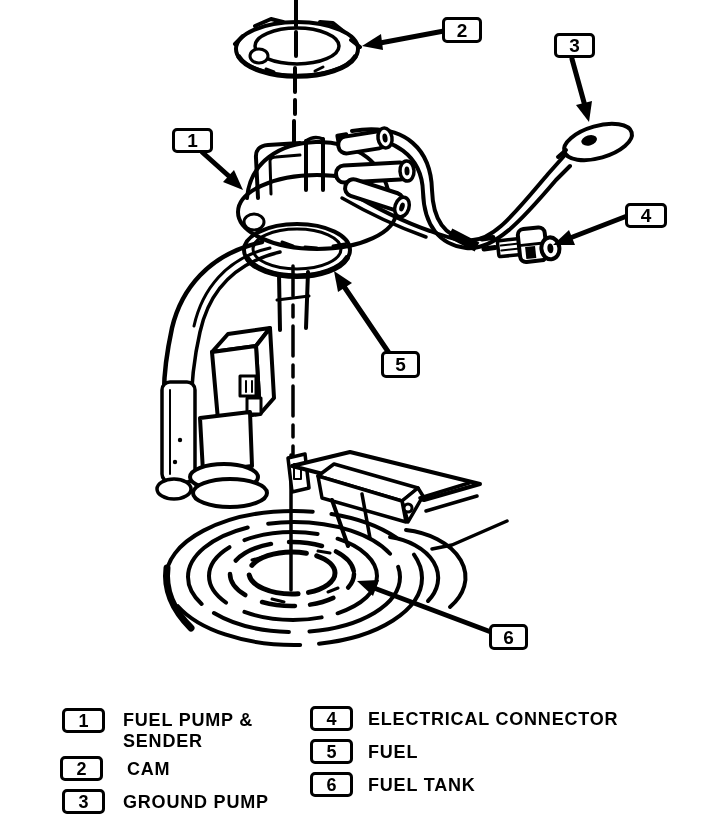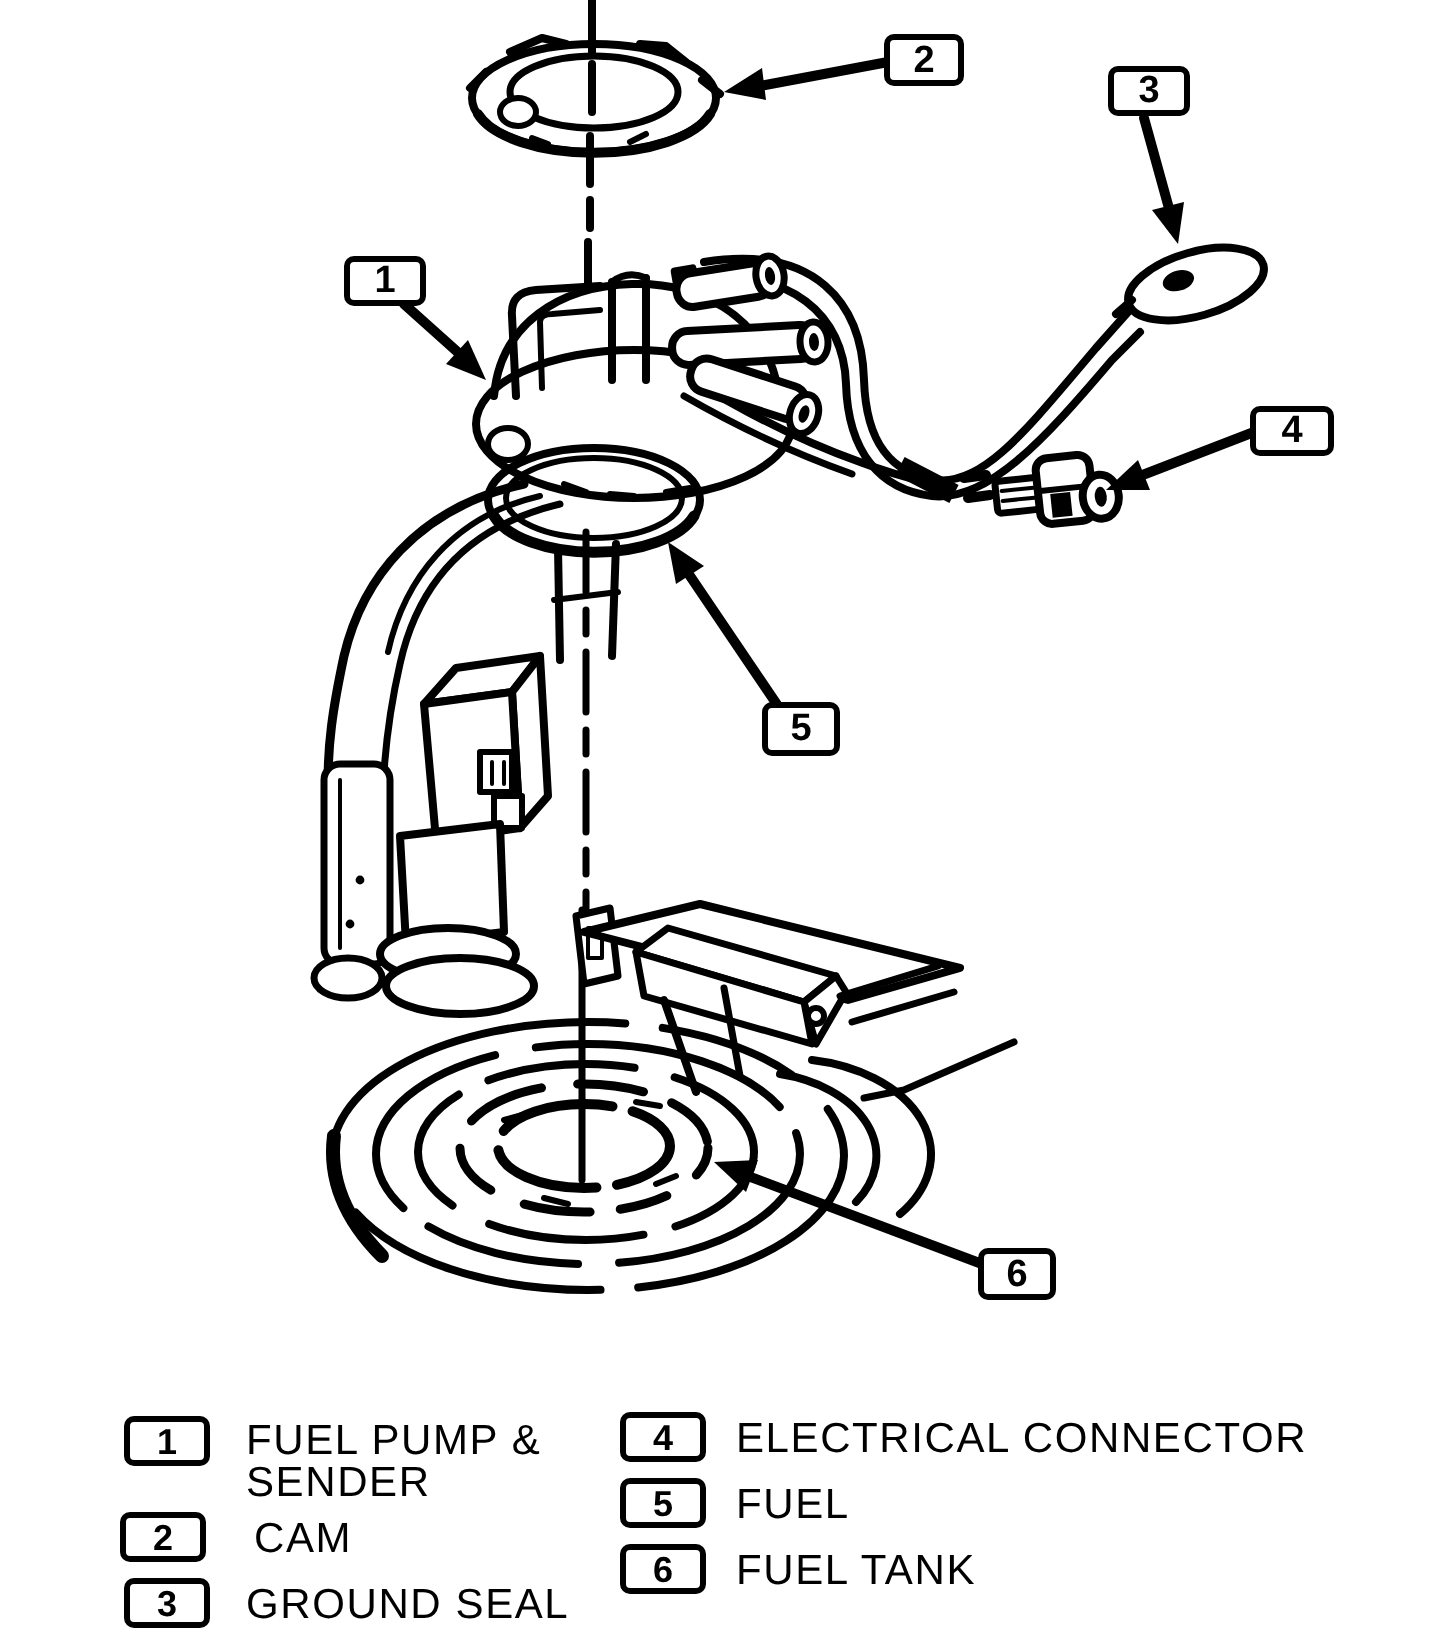--- a/index.html
+++ b/index.html
@@ -22,21 +22,21 @@
     font-weight:bold;font-size:19px;line-height:1;
   }
   
   .lg-box{
     position:absolute;box-sizing:border-box;width:43px;height:25px;
     border:3.5px solid #000;border-radius:5px;background:#fff;
     display:flex;align-items:center;justify-content:center;
     font-weight:bold;font-size:18px;line-height:1;
   }
   .lg-label{
-    position:absolute;font-weight:normal;font-size:21px;line-height:21px;
+    position:absolute;font-weight:bold;font-size:18px;line-height:21px;
     letter-spacing:0.8px;white-space:pre-line;
   }
 </style>
 </head>
 <body>
 
 <div class="stage">
 
   <svg class="art" width="717" height="821" viewBox="0 0 717 821">
 
@@ -211,21 +211,21 @@
 SENDER</div>
 
     <div class="lg-box" style="left:60px;top:756px;">
       <span>2</span>
     </div>
     <div class="lg-label" style="left:127px;top:759px;">CAM</div>
 
     <div class="lg-box" style="left:62px;top:789px;">
       <span>3</span>
     </div>
-    <div class="lg-label" style="left:123px;top:792px;">GROUND SEAL</div>
+    <div class="lg-label" style="left:123px;top:792px;">GROUND PUMP</div>
 
     <div class="lg-box" style="left:310px;top:706px;">
       <span>4</span>
     </div>
     <div class="lg-label" style="left:368px;top:709px;">ELECTRICAL CONNECTOR</div>
 
     <div class="lg-box" style="left:310px;top:739px;">
       <span>5</span>
     </div>
     <div class="lg-label" style="left:368px;top:742px;">FUEL</div>

